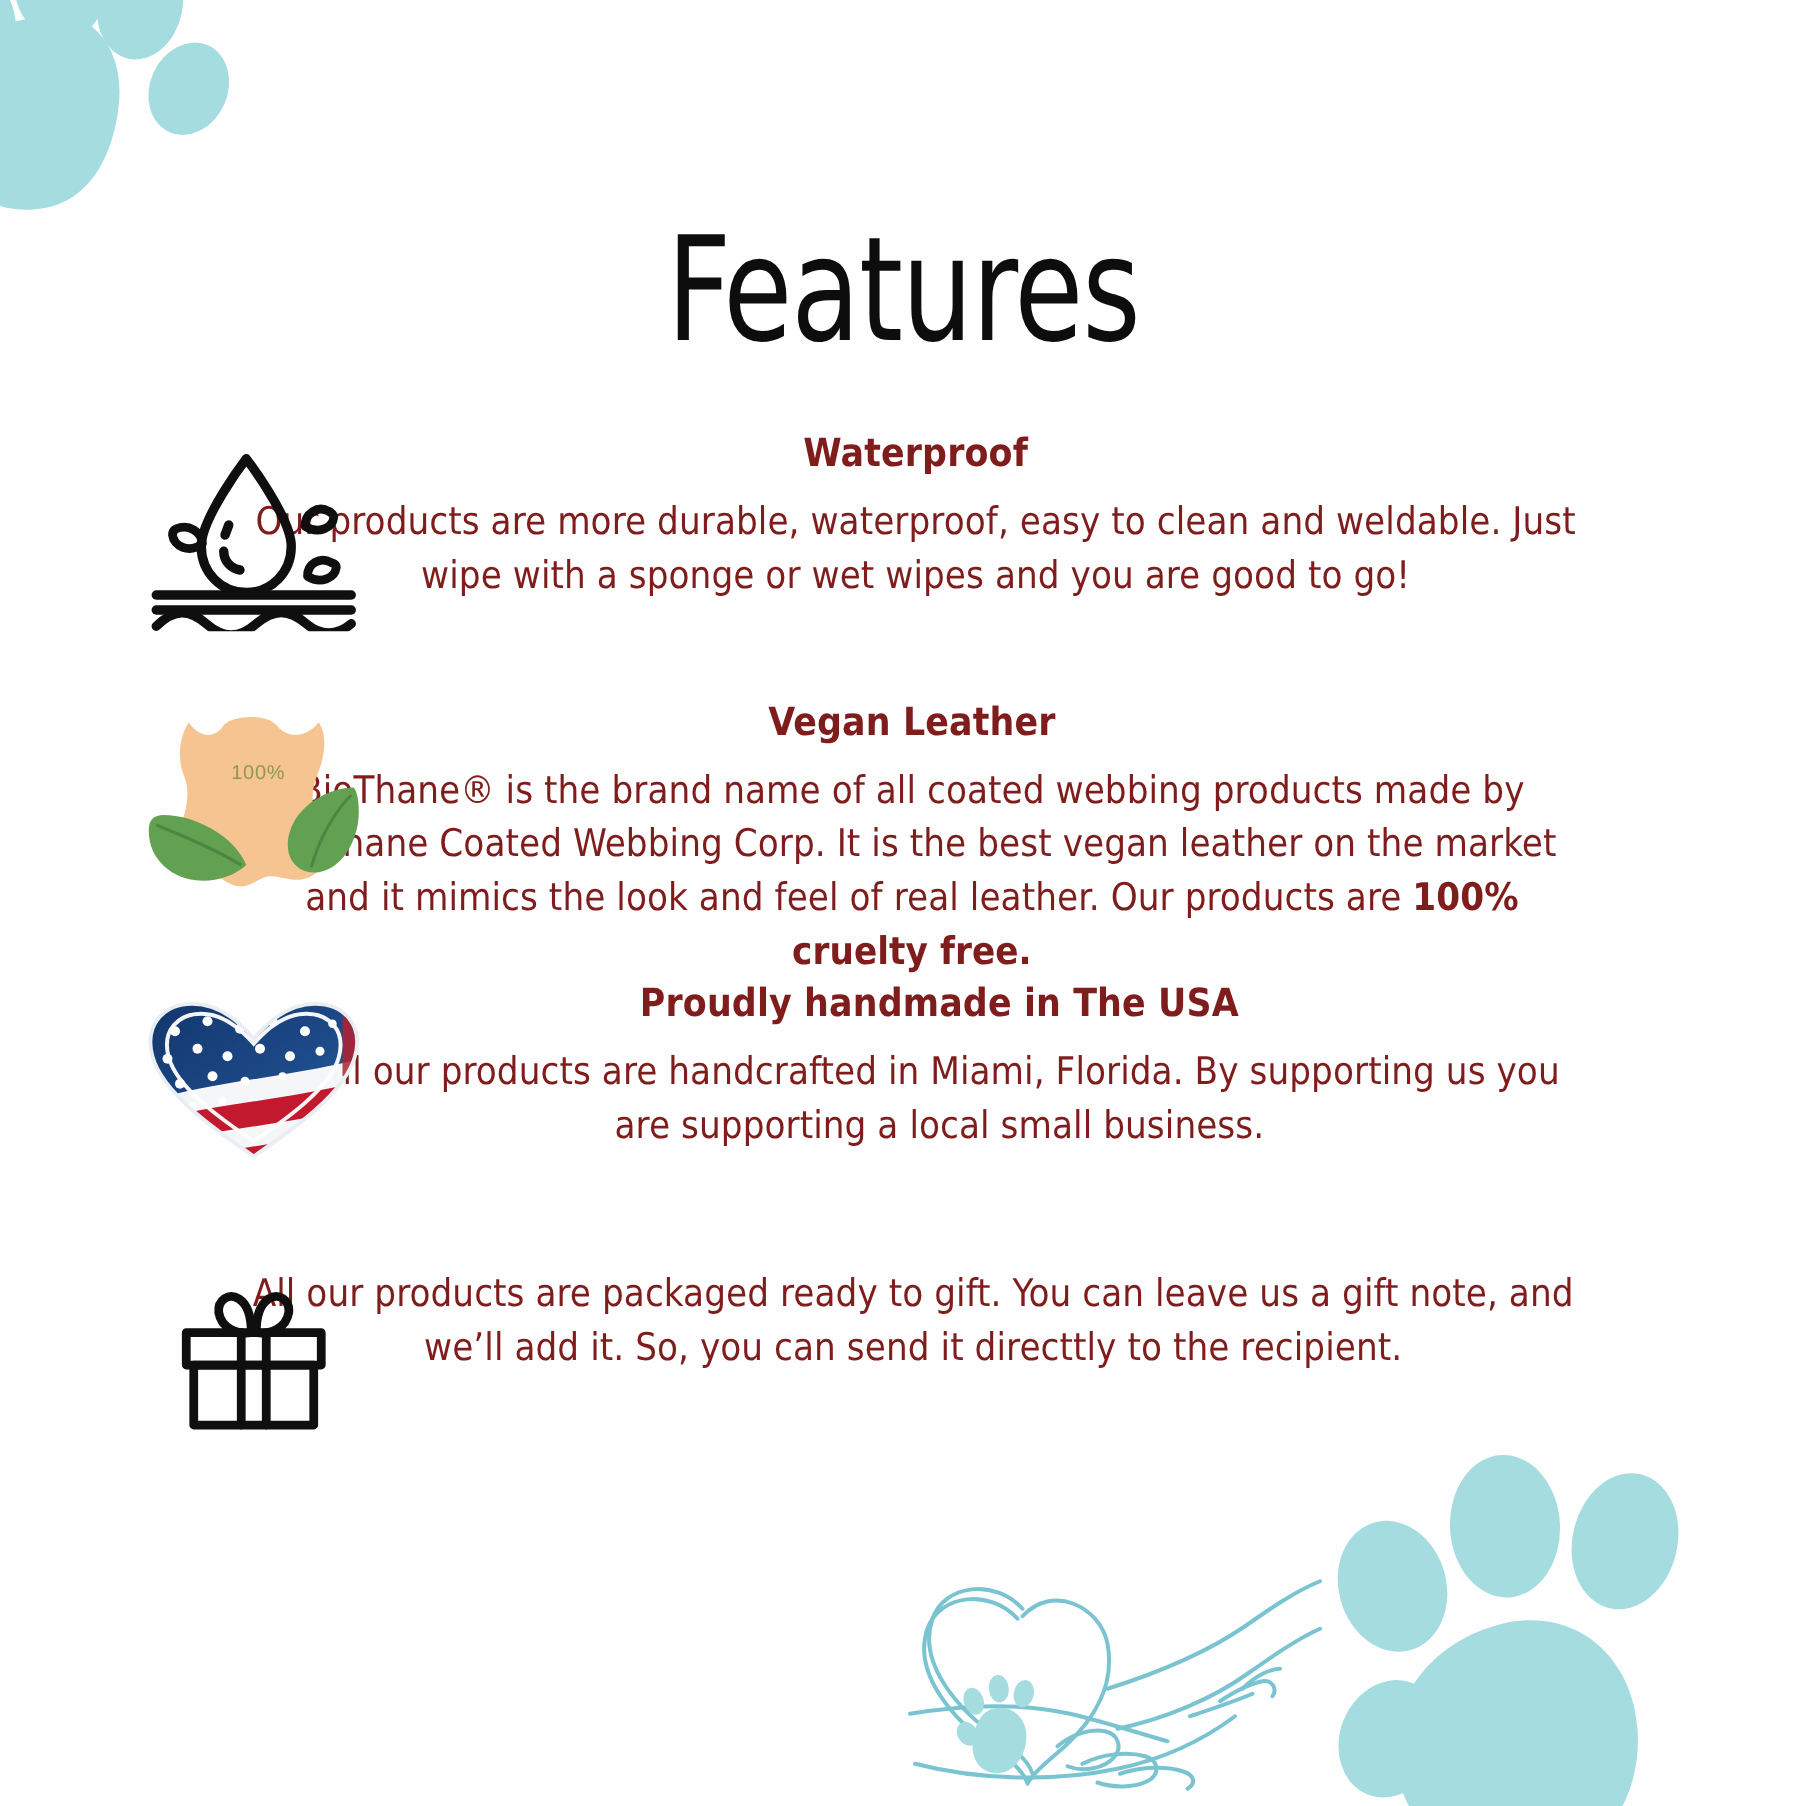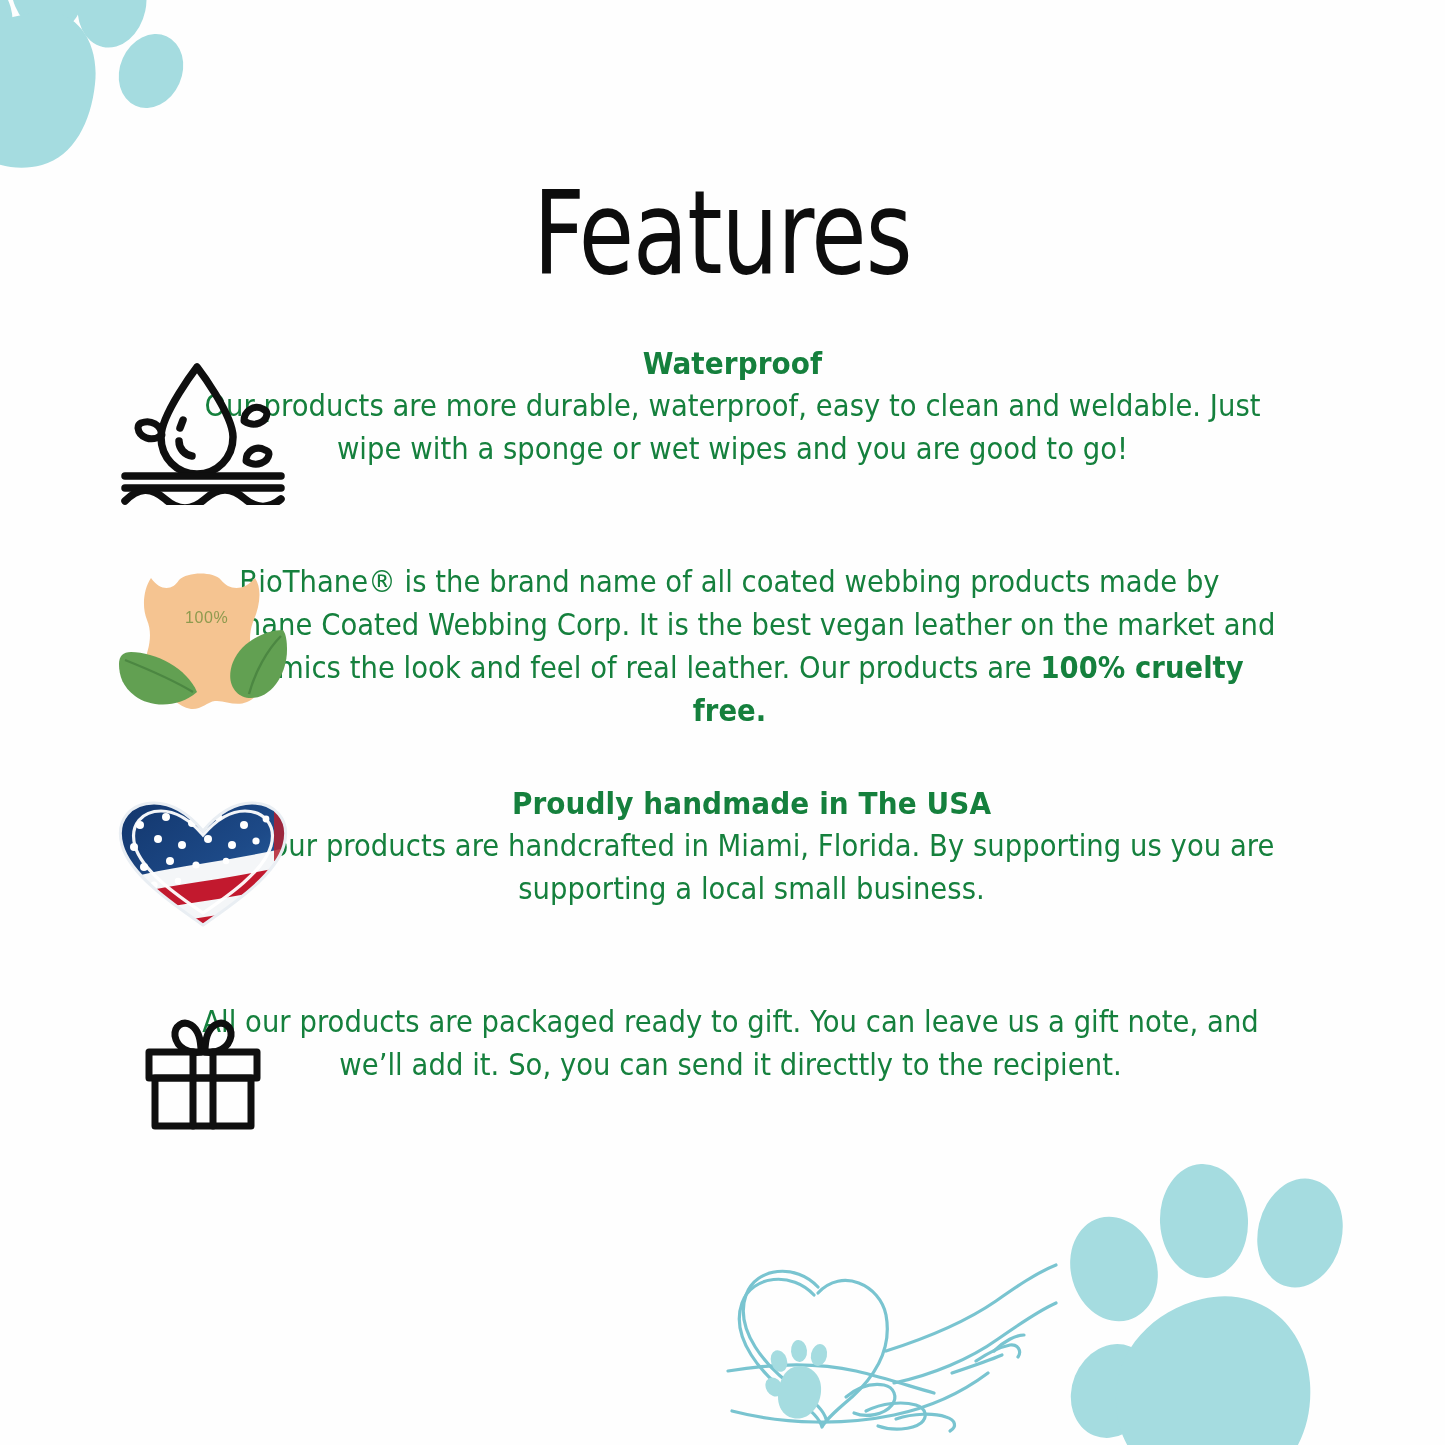--- a/index.html
+++ b/index.html
@@ -81,31 +81,31 @@
     left: 108px;
     top: 0;
     width: 190px;
     display: flex;
     align-items: flex-start;
     justify-content: center;
   }
   .feature .body {
     margin: 0 auto;
     text-align: center;
-    color: #15803d;
+    color: #7f1d1d;
   }
   .feature h3 {
     margin: 0 0 2px 0;
     font-size: 31px;
     font-weight: 700;
     line-height: 1.18;
     letter-spacing: 0.1px;
   }
   .feature p {
-    margin: 0;
+    margin: 14px;
     font-size: 30.5px;
     font-weight: 400;
     line-height: 1.41;
     letter-spacing: 0.05px;
   }
   .feature p b { font-weight: 700; }
 
   
   #row-waterproof { height: 215px; }
   #row-waterproof .icon-wrap { top: 12px; }
@@ -220,20 +220,21 @@
           <text x="70" y="55" font-family="'Liberation Sans', sans-serif" font-size="16" fill="#8e9a4e" letter-spacing="0.6">100%</text>
 
           <path d="M168 62 C150 62 126 74 118 94 C110 114 120 130 136 130 C158 130 172 104 172 82 C172 73 171 66 168 62 Z" fill="#62a052"></path>
           <path d="M166 68 C152 82 140 104 134 126" fill="none" stroke="#4c8742" stroke-width="2.4"></path>
 
           <path d="M4 96 C4 88 8 84 16 84 C40 84 72 100 82 124 C64 140 36 140 20 128 C8 119 4 108 4 96 Z" fill="#62a052"></path>
           <path d="M10 92 C30 100 58 112 78 124" fill="none" stroke="#4c8742" stroke-width="2.4"></path>
         </svg>
       </div>
       <div class="body">
+        <h3>Vegan Leather</h3>
         <p><span>BioThane® is the brand name of all coated webbing products made by BioThane Coated Webbing Corp. It is the best vegan leather on the market and it mimics the look and feel of real leather. Our products are </span><b>100% cruelty free.</b></p>
       </div>
     </section>
 
     <section class="feature" id="row-usa">
       <div class="icon-wrap">
         <svg width="178" height="130" viewBox="0 0 178 130" aria-hidden="true">
           <defs>
             <clipPath id="heartClip">
               <path d="M89 126 C60 106 16 76 8 46 C1 20 18 4 40 4 C58 4 74 14 89 32 C104 14 120 4 138 4 C160 4 177 20 170 46 C162 76 118 106 89 126 Z"></path>

